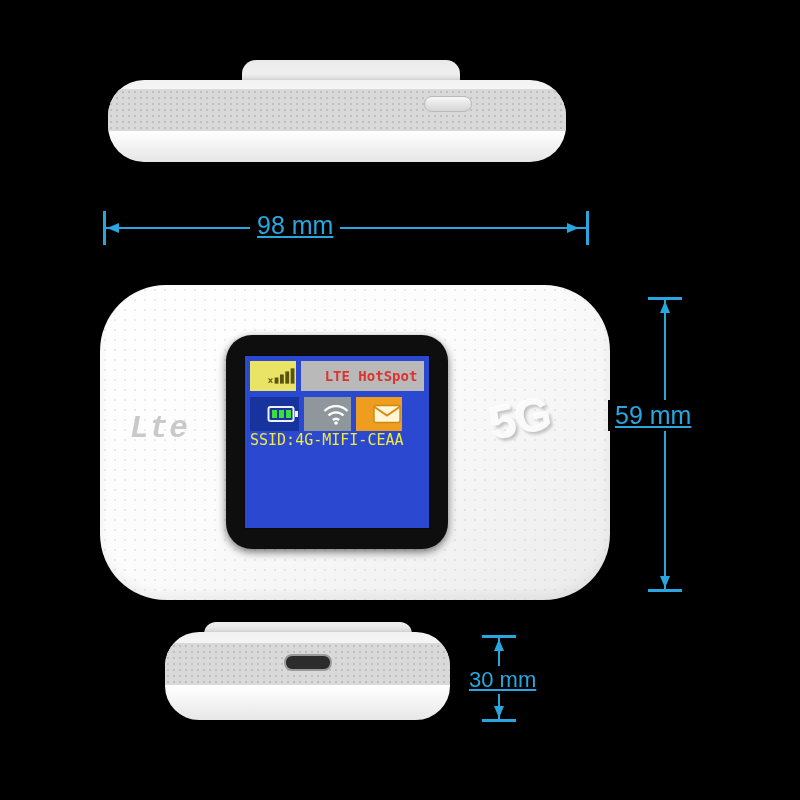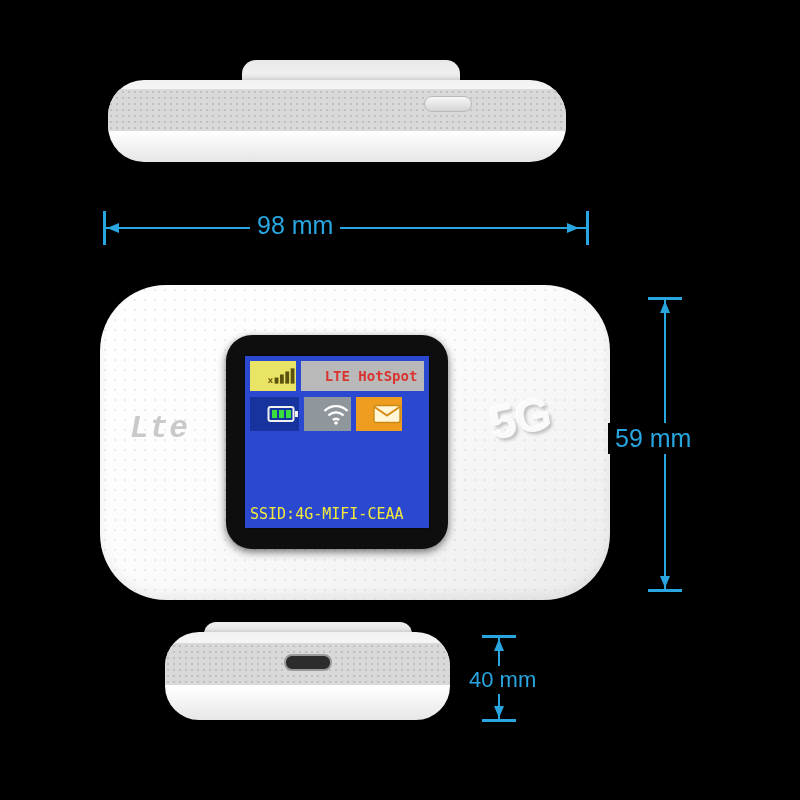--- a/index.html
+++ b/index.html
@@ -47,21 +47,21 @@
     border:1px solid #0a0a0a; padding:5px; display:flex; flex-direction:column; }
   .scr-row1 { display:flex; gap:5px; height:30px; flex:0 0 auto; }
   .tile { display:flex; align-items:center; justify-content:center;padding-left:17px; }
   .tile-signal { width:46px; background:#e9e465; }
   .tile-status { flex:1; background:#b9b9b9; color:#d93430; font-weight:bold; font-size:14px;
     font-family:"DejaVu Sans Mono", monospace; white-space:nowrap; }
   .scr-row2 { display:flex; gap:5px; height:34px; width:152px; margin-top:6px; flex:0 0 auto; }
   .tile-batt { flex:1; background:#17349e; }
   .tile-wifi { flex:1; background:#8f969c; }
   .tile-mail { flex:1; background:#ef9d20; }
-  .scr-lines { flex:1; display:flex; flex-direction:column; justify-content:flex-end;
+  .scr-lines { flex:1; display:flex; flex-direction:row; justify-content:flex-start;
     font-family:"DejaVu Sans Mono", monospace; color:#f2e93c; font-size:15px; white-space:nowrap; }
 
   
   .bv-hump { left:204px; top:622px; width:208px; height:22px;
     background:linear-gradient(#ececec,#fafafa); border-radius:12px 12px 0 0; }
   .bv-body { left:165px; top:632px; width:285px; height:88px;
     background:linear-gradient(180deg,#f1f1f1 0%,#fdfdfd 40%,#ffffff 62%,#e7e7e7 100%);
     border-radius:34px; overflow:hidden; box-shadow:0 2px 8px rgba(0,0,0,0.45); }
   .bv-band { left:0; top:11px; width:100%; height:42px; }
   .bv-usb { left:119px; top:22px; width:48px; height:17px; background:#2c2c2c;
@@ -71,21 +71,21 @@
   .dim-line-h { height:2px; background:var(--accent); }
   .dim-line-v { width:2px; background:var(--accent); }
   .dim-tick-v { width:3px; background:var(--accent); }
   .dim-tick-h { height:3px; background:var(--accent); }
   .arr { width:0; height:0; }
   .arr-left  { border-top:5px solid transparent; border-bottom:5px solid transparent; border-right:12px solid var(--accent); }
   .arr-right { border-top:5px solid transparent; border-bottom:5px solid transparent; border-left:12px solid var(--accent); }
   .arr-up    { border-left:5px solid transparent; border-right:5px solid transparent; border-bottom:12px solid var(--accent); }
   .arr-down  { border-left:5px solid transparent; border-right:5px solid transparent; border-top:12px solid var(--accent); }
   .dim-label { color:var(--accent); background:#000; padding:1px 7px; font-size:25px;
-    white-space:nowrap; z-index:5; }
+    white-space:nowrap; z-index:5;text-decoration:underline; }
 </style>
 </head>
 <body>
 
 <div class="stage">
 
   <div class="abs tv-hump"></div>
   <div class="abs tv-body">
     <div class="abs tv-band dots-gray"></div>
     <div class="abs tv-button"></div>
@@ -152,28 +152,28 @@
 
       </div>
     </div>
   </div>
 
   <div class="abs dim-tick-h" style="left:648px;top:297px;width:34px;"></div>
   <div class="abs dim-tick-h" style="left:648px;top:589px;width:34px;"></div>
   <div class="abs dim-line-v" style="left:664px;top:300px;height:289px;"></div>
   <div class="abs arr arr-up" style="left:660px;top:301px;"></div>
   <div class="abs arr arr-down" style="left:660px;top:576px;"></div>
-  <div class="abs dim-label" style="left:608px;top:423px;">59 mm</div>
+  <div class="abs dim-label" style="left:608px;top:400px;">59 mm</div>
 
   <div class="abs bv-hump"></div>
   <div class="abs bv-body">
     <div class="abs bv-band dots-gray"></div>
     <div class="abs bv-usb"></div>
   </div>
 
   <div class="abs dim-tick-h" style="left:482px;top:635px;width:34px;"></div>
   <div class="abs dim-tick-h" style="left:482px;top:719px;width:34px;"></div>
   <div class="abs dim-line-v" style="left:498px;top:638px;height:81px;"></div>
   <div class="abs arr arr-up" style="left:494px;top:639px;"></div>
   <div class="abs arr arr-down" style="left:494px;top:706px;"></div>
-  <div class="abs dim-label" style="left:462px;top:666px;font-size:22px;">40 mm</div>
+  <div class="abs dim-label" style="left:462px;top:666px;font-size:22px;">30 mm</div>
 
 </div>
 
 </body></html>

